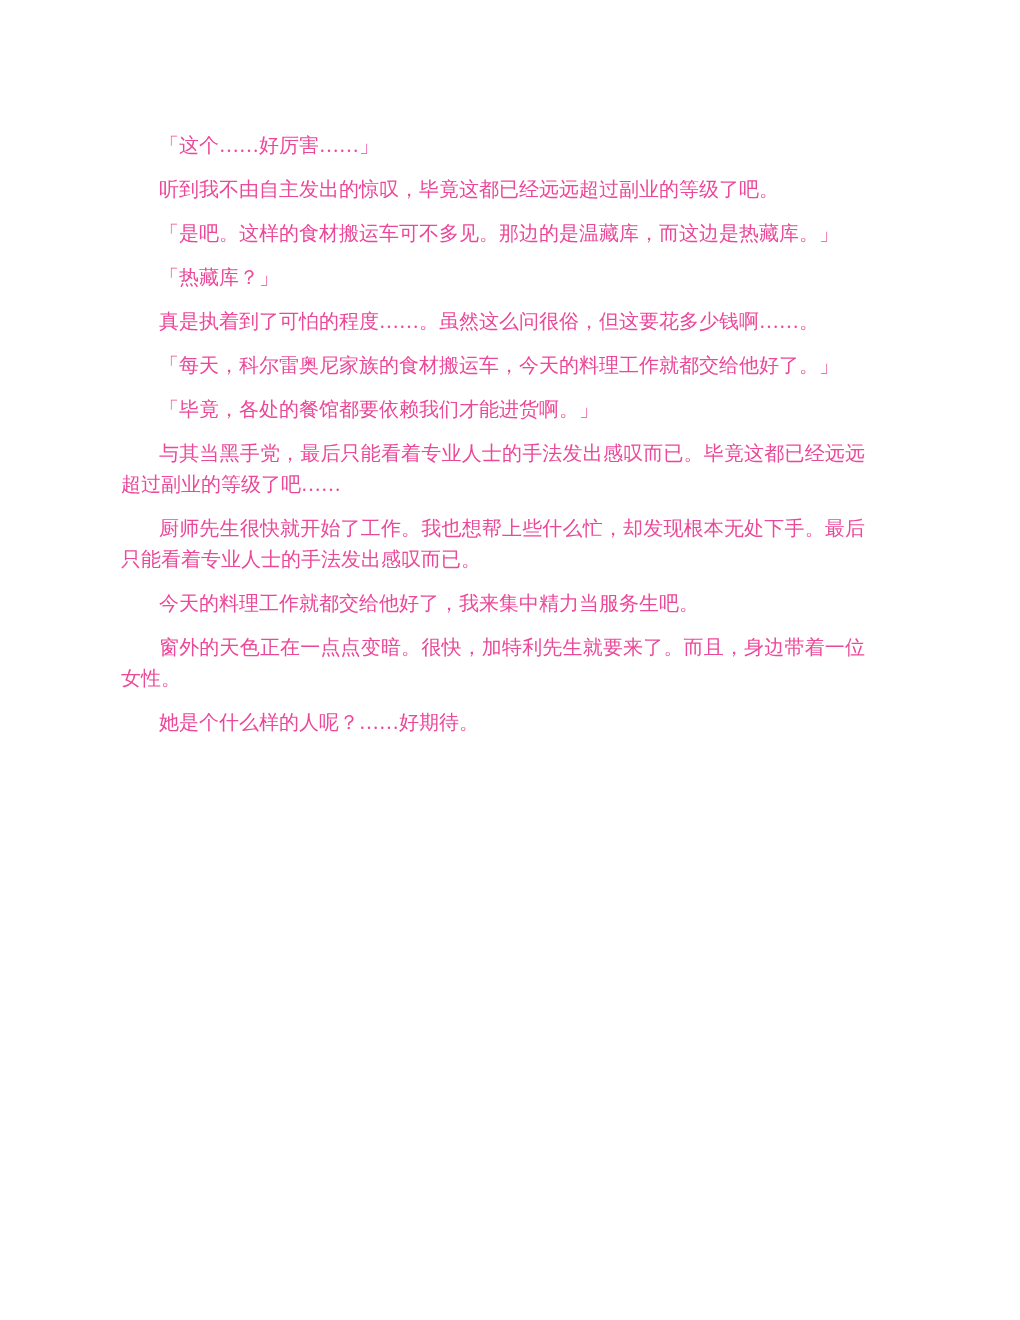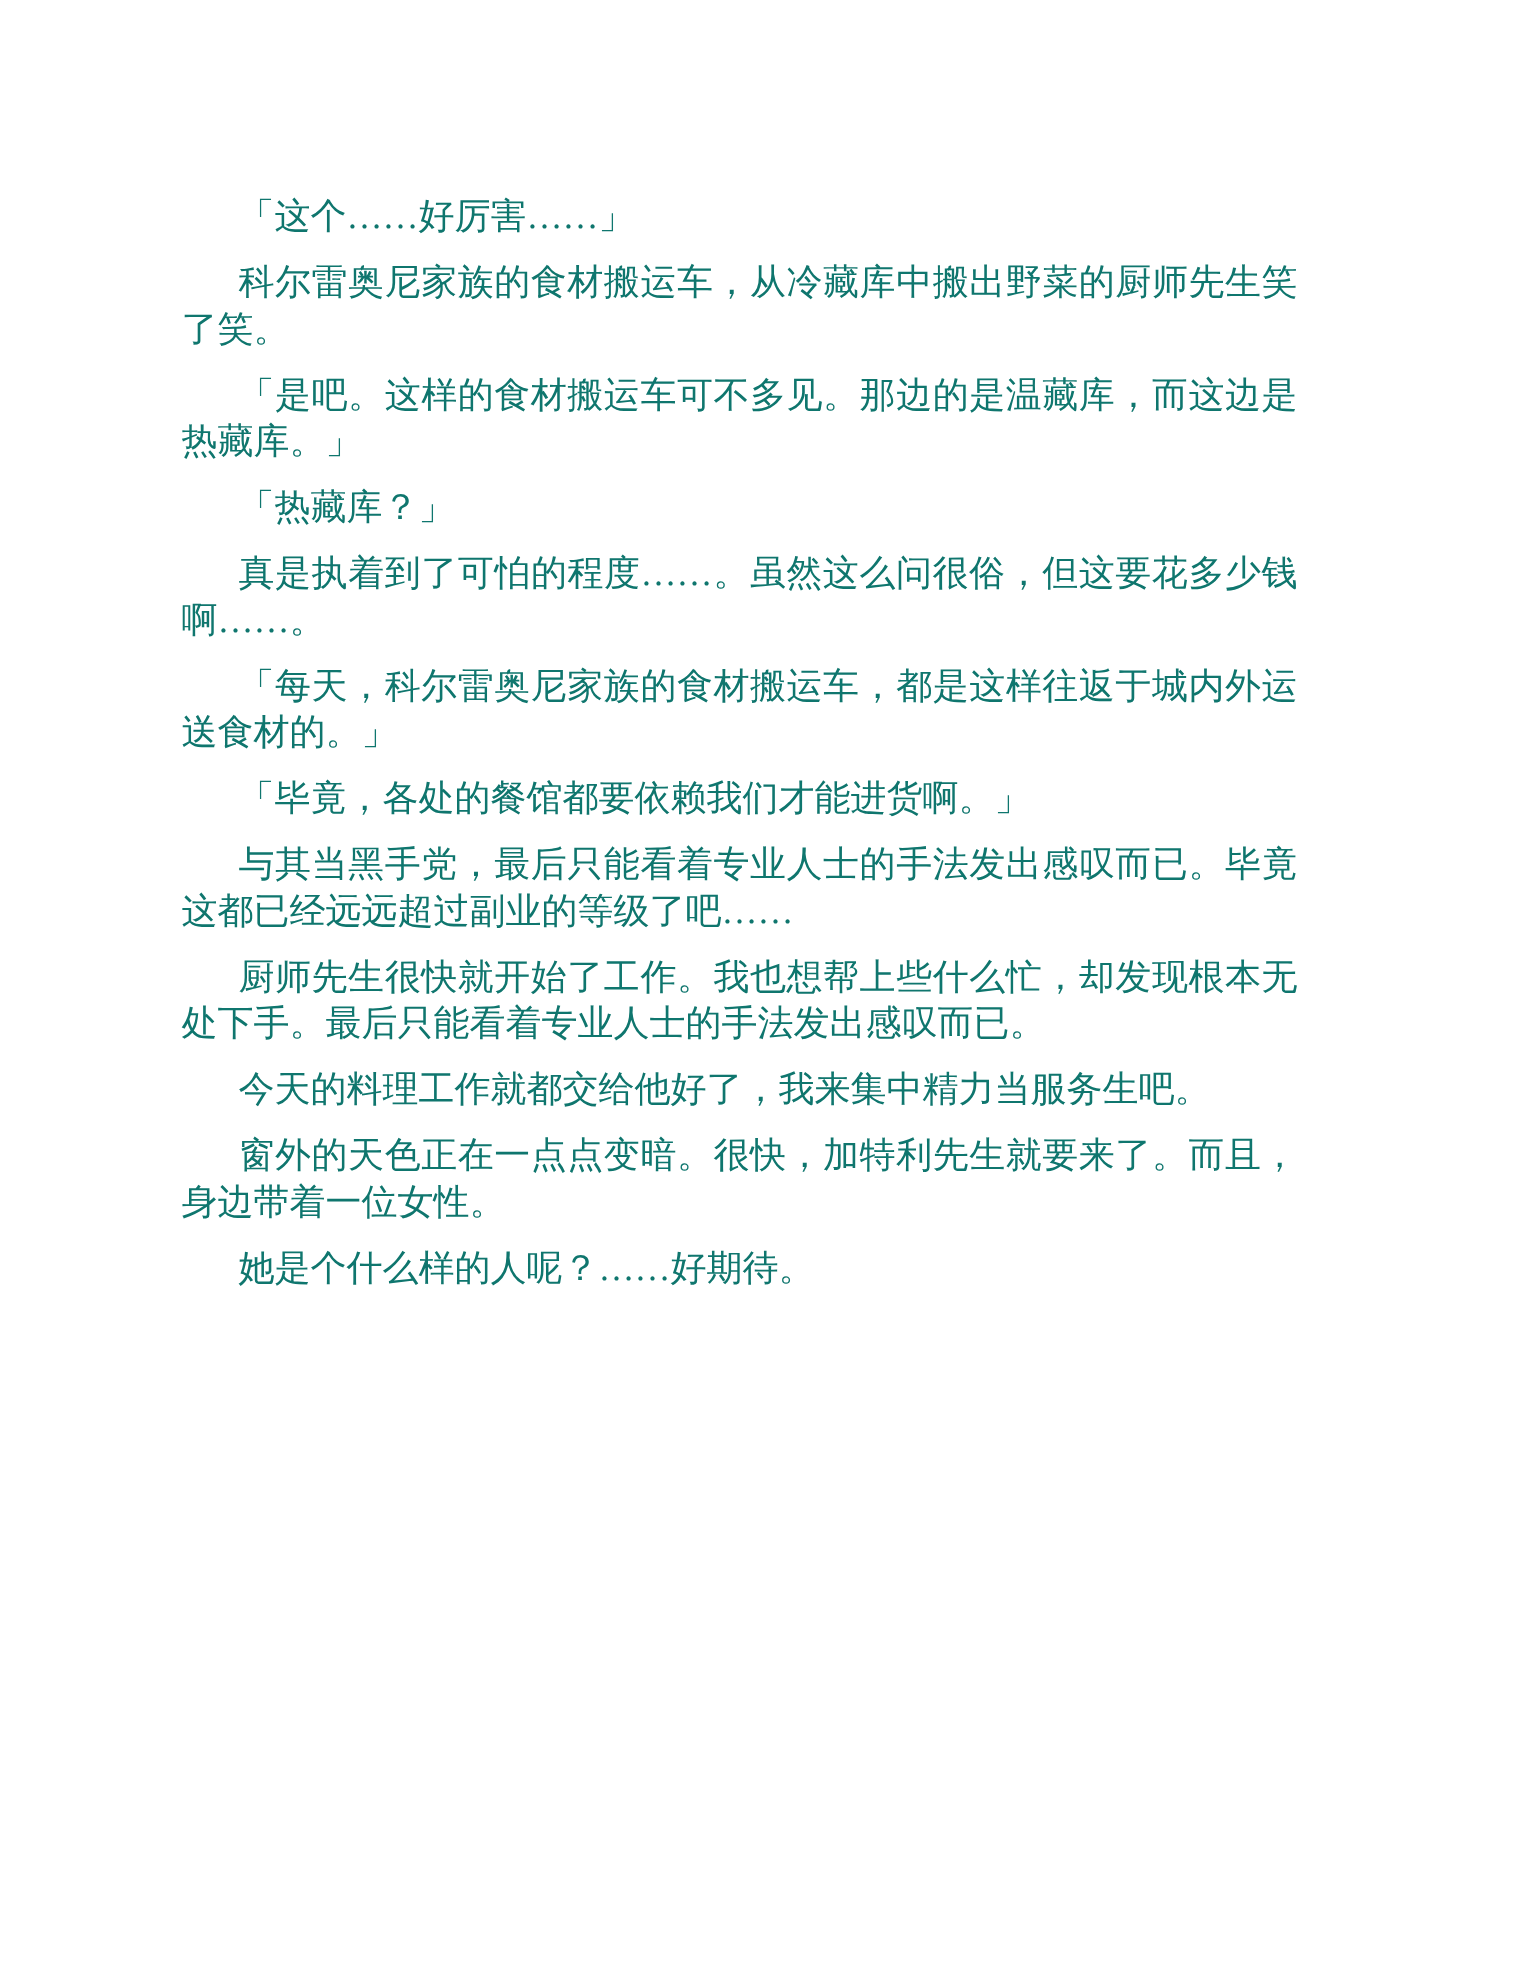--- a/index.html
+++ b/index.html
@@ -13,42 +13,42 @@
     height: 1320px;
     background: #ffffff;
     overflow: hidden;
   }
   .text-block {
     position: absolute;
     left: 121px;
     top: 130px;
     width: 744px;
     font-family: "Liberation Serif", "DejaVu Serif", serif;
-    font-size: 24px;
+    font-size: 20px;
     line-height: 31px;
-    color: #0f766e;
+    color: #ec4899;
     text-align: justify;
   }
   .text-block p {
     margin: 0 0 13px 0;
     text-indent: 38px;
     word-break: break-all;
   }
 </style>
 </head>
 <body>
 
 <div class="page">
   <div class="text-block">
     <p>「这个……好厉害……」</p>
-    <p>科尔雷奥尼家族的食材搬运车，从冷藏库中搬出野菜的厨师先生笑了笑。</p>
+    <p>听到我不由自主发出的惊叹，毕竟这都已经远远超过副业的等级了吧。</p>
     <p>「是吧。这样的食材搬运车可不多见。那边的是温藏库，而这边是热藏库。」</p>
     <p>「热藏库？」</p>
     <p>真是执着到了可怕的程度……。虽然这么问很俗，但这要花多少钱啊……。</p>
-    <p>「每天，科尔雷奥尼家族的食材搬运车，都是这样往返于城内外运送食材的。」</p>
+    <p>「每天，科尔雷奥尼家族的食材搬运车，今天的料理工作就都交给他好了。」</p>
     <p>「毕竟，各处的餐馆都要依赖我们才能进货啊。」</p>
     <p>与其当黑手党，最后只能看着专业人士的手法发出感叹而已。毕竟这都已经远远超过副业的等级了吧……</p>
     <p>厨师先生很快就开始了工作。我也想帮上些什么忙，却发现根本无处下手。最后只能看着专业人士的手法发出感叹而已。</p>
     <p>今天的料理工作就都交给他好了，我来集中精力当服务生吧。</p>
     <p>窗外的天色正在一点点变暗。很快，加特利先生就要来了。而且，身边带着一位女性。</p>
     <p>她是个什么样的人呢？……好期待。</p>
   </div>
 </div>
 
 </body></html>

